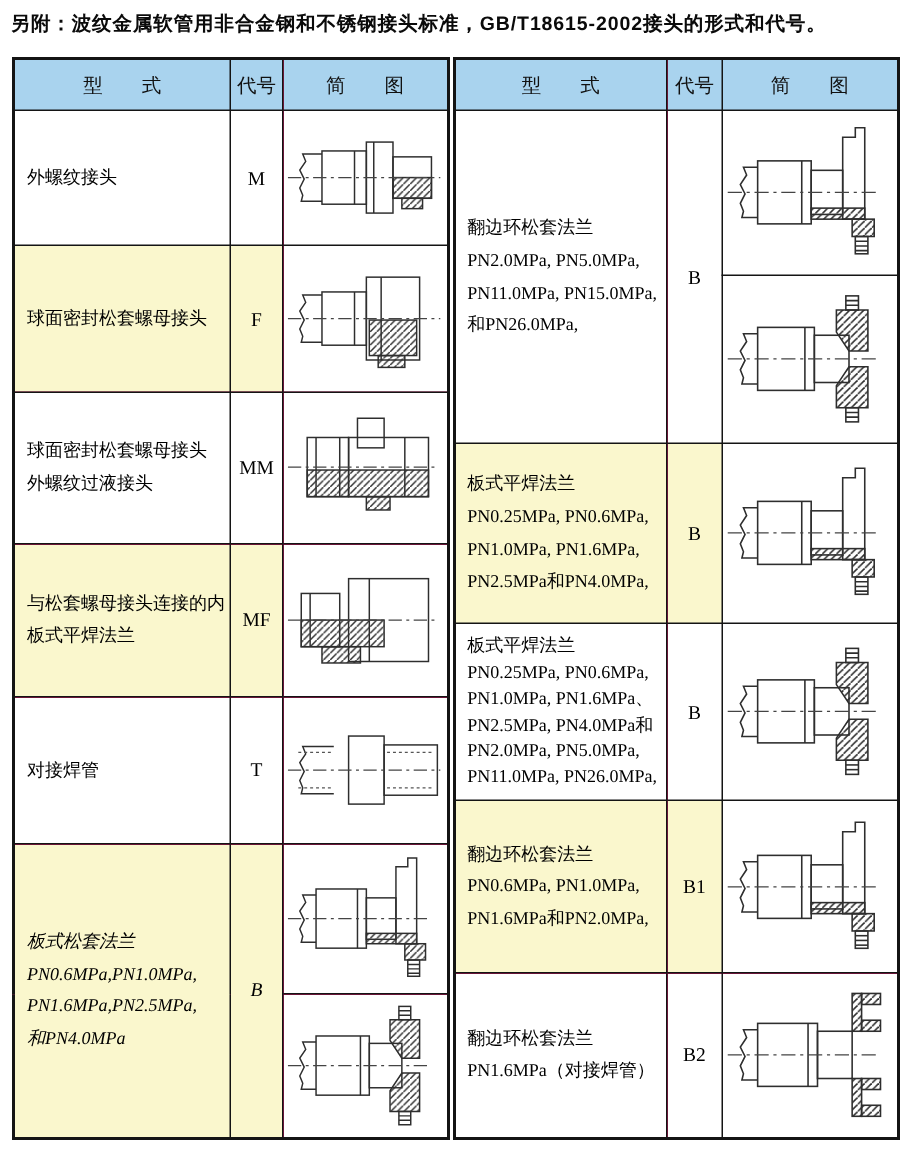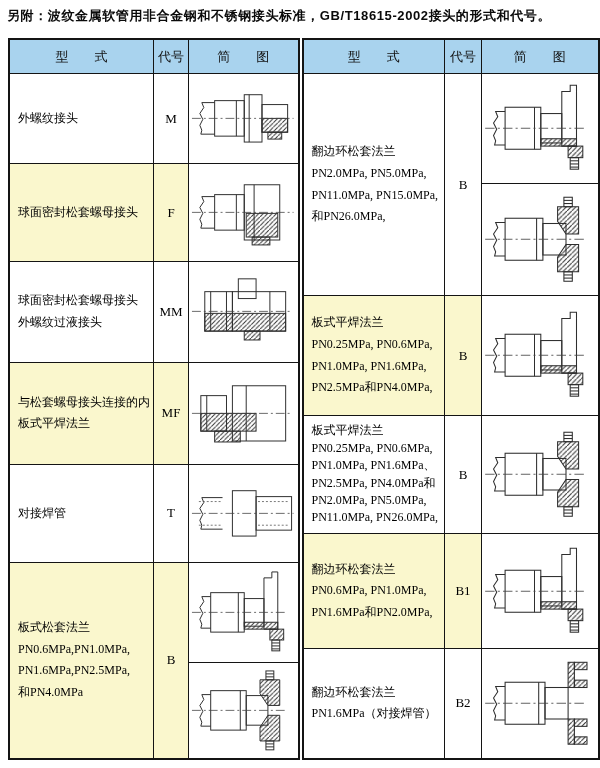--- a/index.html
+++ b/index.html
@@ -158,21 +158,21 @@
                 <line x1="10" y1="33" x2="32" y2="33" class="dt"></line>
                 <line x1="10" y1="57" x2="32" y2="57" class="dt"></line>
                 <rect x="44" y="22" width="24" height="46"></rect>
                 <rect x="68" y="28" width="36" height="34"></rect>
                 <line x1="70" y1="33" x2="102" y2="33" class="dt"></line>
                 <line x1="70" y1="57" x2="102" y2="57" class="dt"></line>
                 <line x1="3" y1="45" x2="106" y2="45" class="cl"></line>
               </svg>
             </td>
           </tr>
-          <tr style="height: 100px;">
+          <tr style="height: 100px; font-style: italic;">
             <td class="type hl" rowspan="2">
               <div class="tline">板式松套法兰</div>
               <div class="tline">PN0.6MPa,PN1.0MPa,</div>
               <div class="tline">PN1.6MPa,PN2.5MPa,</div>
               <div class="tline">和PN4.0MPa</div>
             </td>
             <td class="code hl" rowspan="2">B</td>
             <td class="dg">
               <svg viewBox="0 0 110 90" preserveAspectRatio="xMidYMid meet">
                 <defs>

